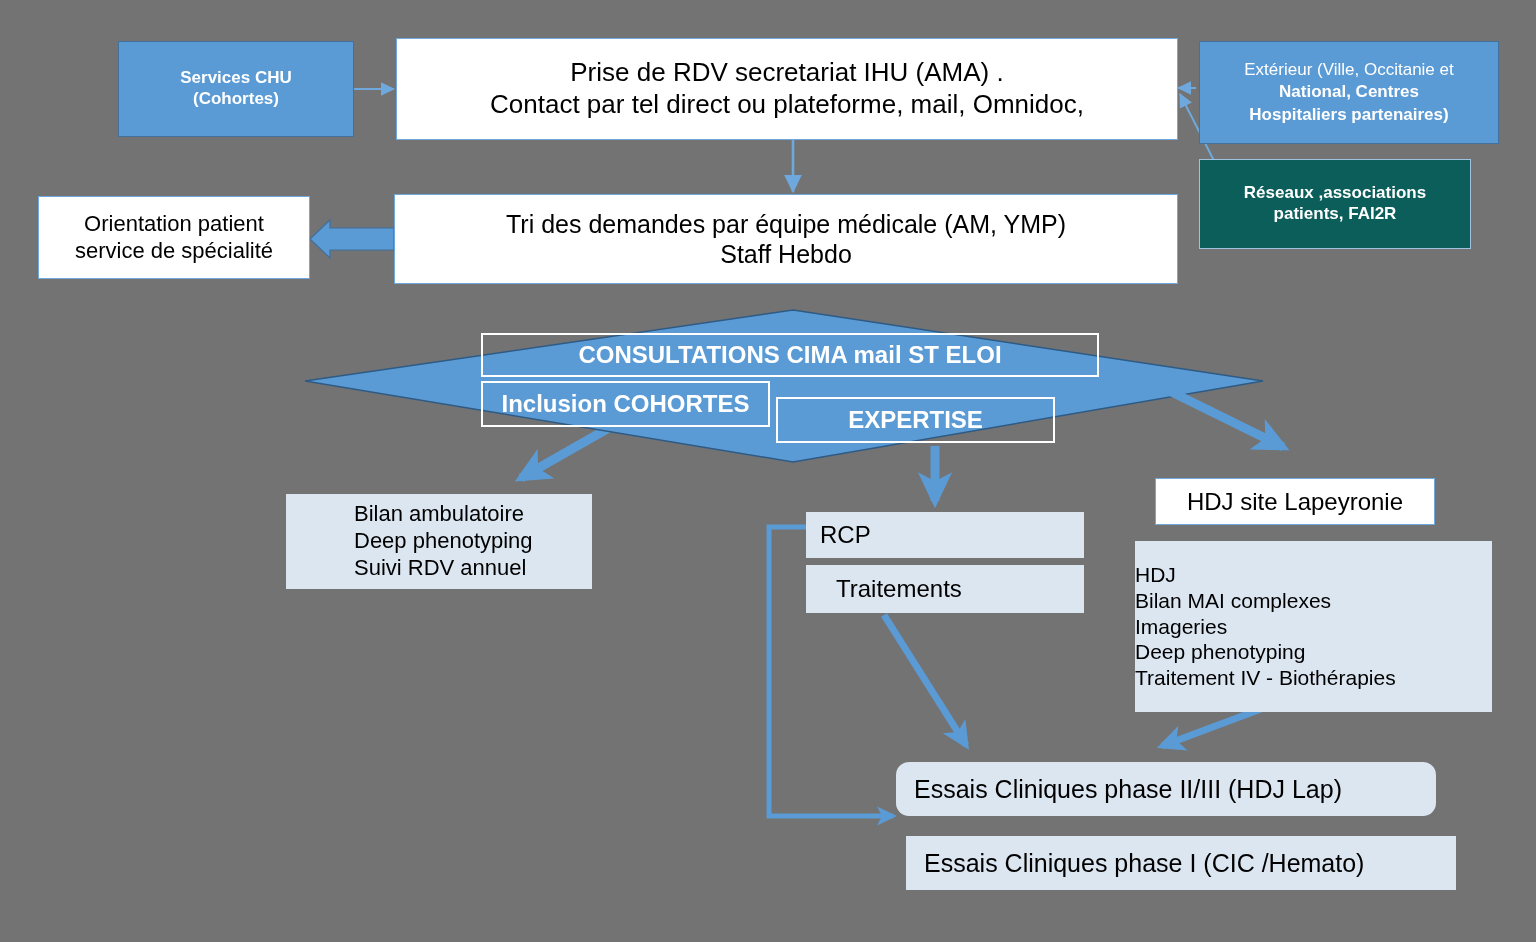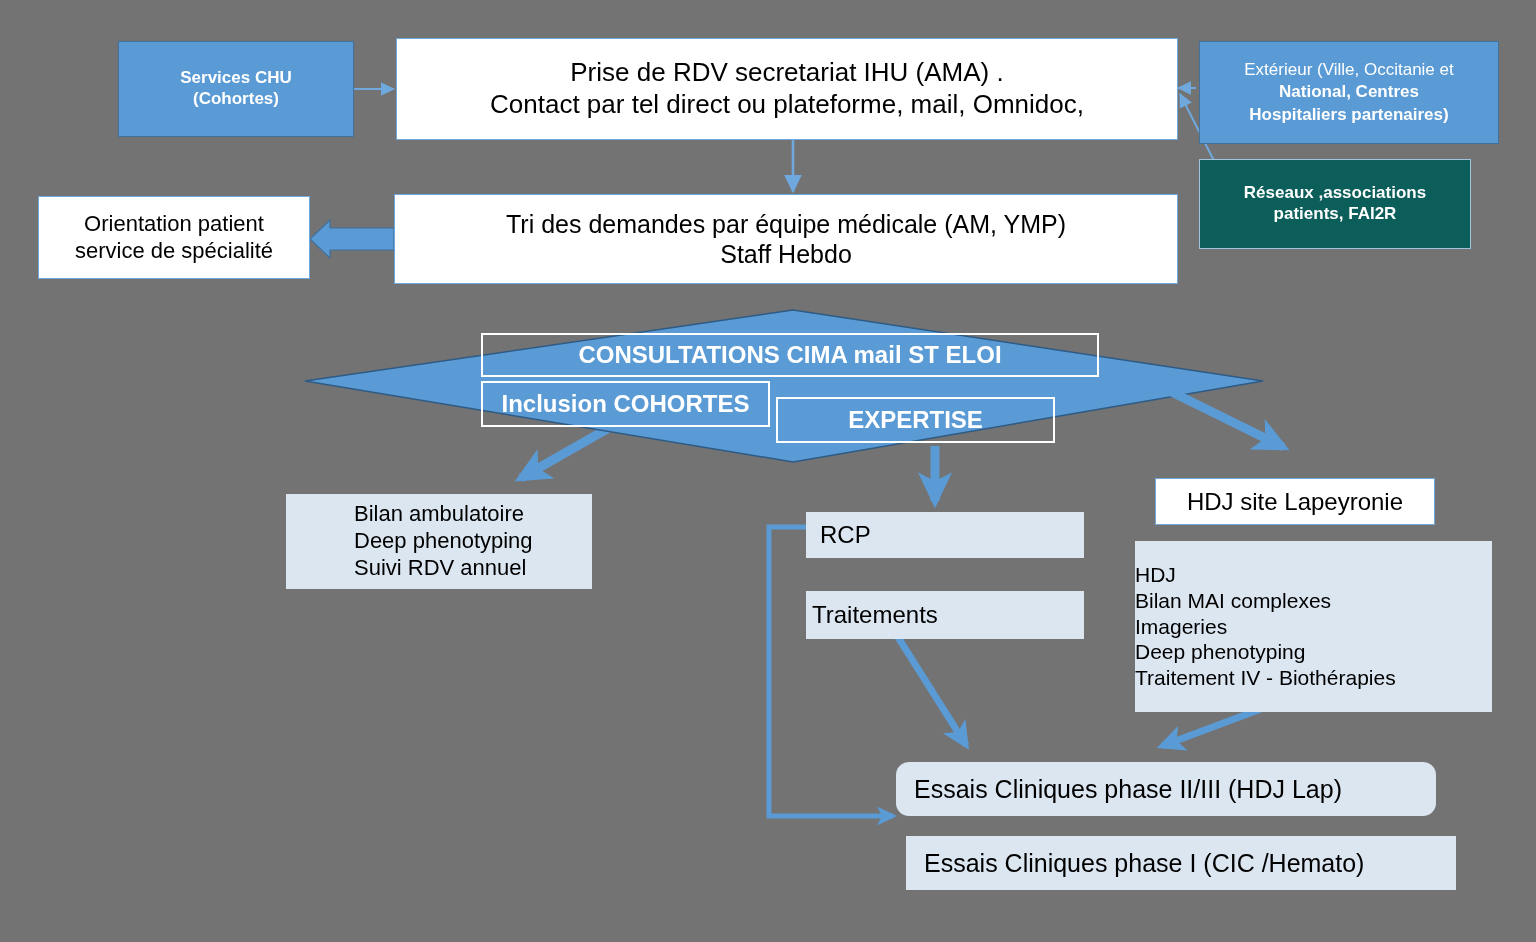--- a/index.html
+++ b/index.html
@@ -188,21 +188,21 @@
   <div class="node fill-light txt-left" style="left:286px; top:494px; width:306px; height:95px; font-size:22px; padding-left:68px; justify-content:center;">
     <span class="ln">Bilan ambulatoire</span>
     <span class="ln">Deep phenotyping</span>
     <span class="ln">Suivi RDV annuel</span>
   </div>
 
   <div class="node fill-light txt-left on-top" style="left:806px; top:512px; width:278px; height:46px; font-size:24px; padding-left:14px;">
     <span class="ln">RCP</span>
   </div>
 
-  <div class="node fill-light txt-left on-top" style="left:806px; top:591px; width:278px; height:48px; font-size:24px; padding-left:6px;">
+  <div class="node fill-light txt-left on-top" style="left:806px; top:565px; width:278px; height:48px; font-size:24px; padding-left:30px;">
     <span class="ln">Traitements</span>
   </div>
 
   <div class="node outline-white" style="left:1155px; top:478px; width:280px; height:47px; font-size:24px;">
     <span class="ln">HDJ site Lapeyronie</span>
   </div>
 
   <div class="node fill-light txt-left on-top" style="left:1135px; top:541px; width:357px; height:171px; font-size:21px; justify-content:center;">
     <span class="ln">HDJ</span>
     <span class="ln">Bilan MAI complexes</span>

